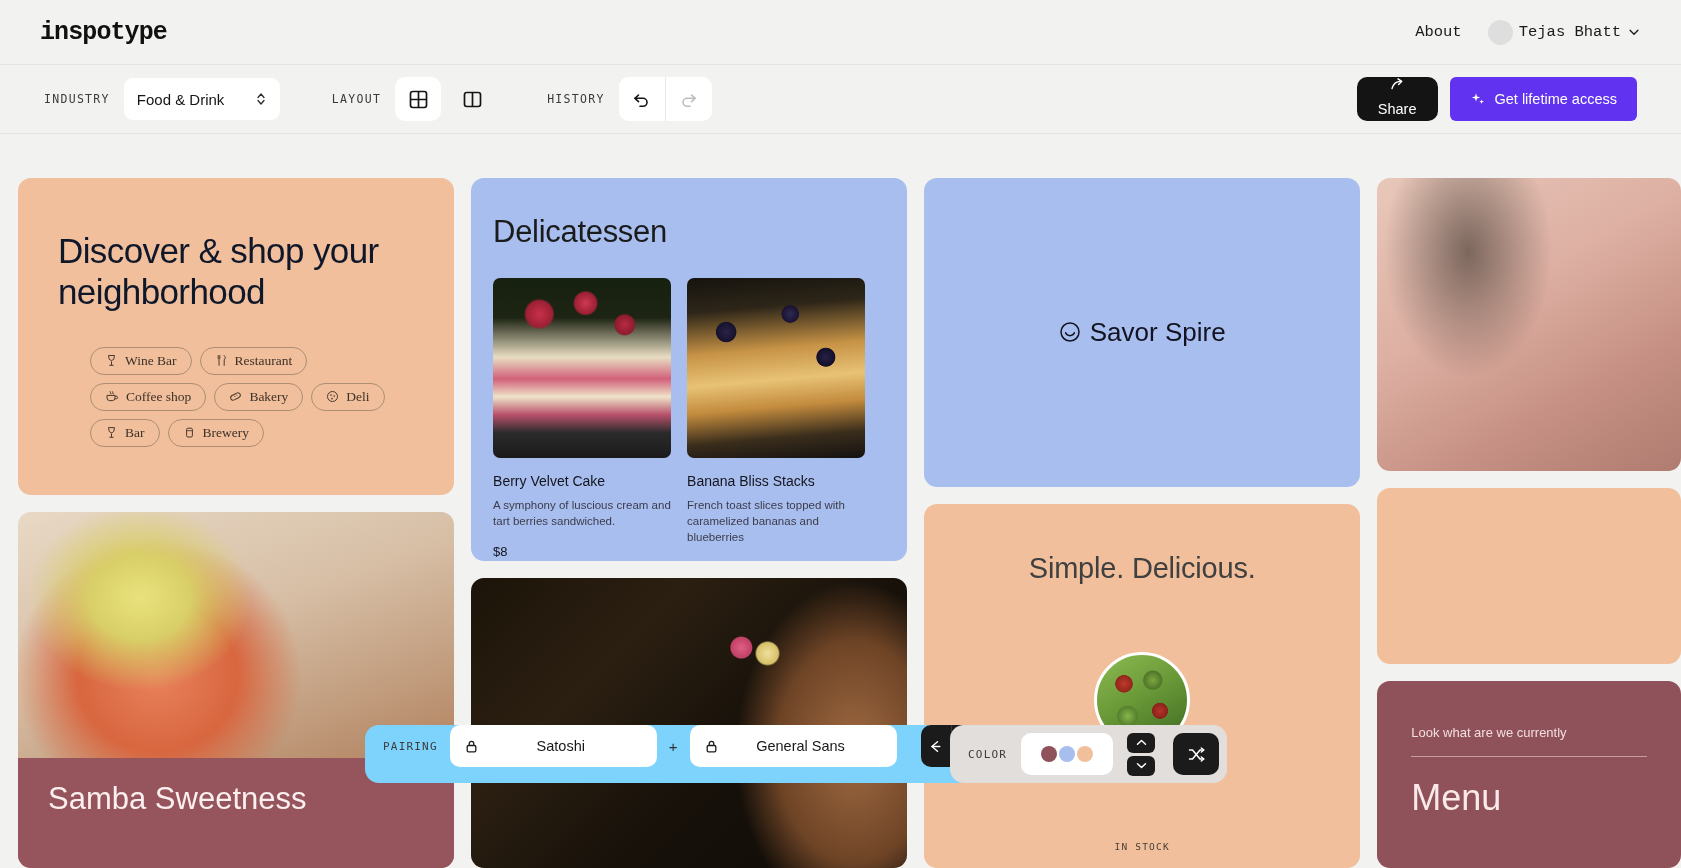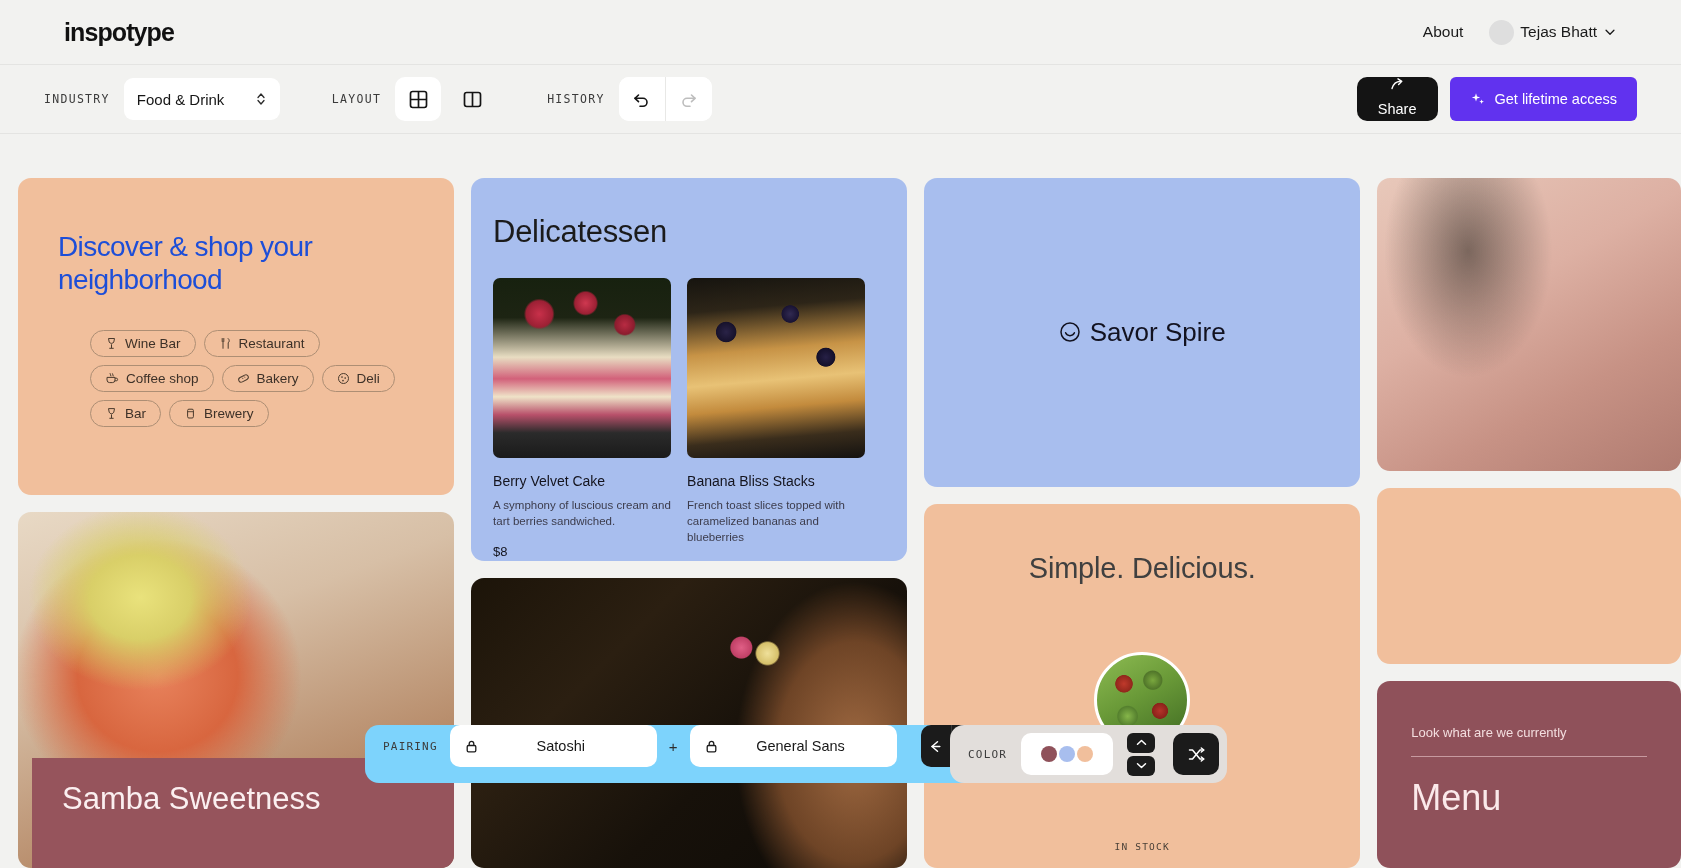--- a/index.html
+++ b/index.html
@@ -9,22 +9,23 @@
     background: #f2f2f0;
     font-family: "Liberation Sans", sans-serif;
     -webkit-font-smoothing: antialiased;
   }
   .app { position: relative; width: 1681px; height: 868px; }
 
   
   .topbar {
     height: 64px; width: 100%;
     display: flex; align-items: center; justify-content: space-between;
-    padding: 0 64px;
+    padding: 0 40px;
     background: #f2f2f0;
+    font-family: Liberation Mono, monospace;
   }
   .logo {
     font-size: 25px; font-weight: 700; letter-spacing: -0.9px; color: #111;
   }
   .topbar-right { display: flex; align-items: center; gap: 26px; }
   .about-link { font-size: 15.5px; color: #1a1a1a; cursor: pointer; }
   .user-chip { display: flex; align-items: center; gap: 6px; cursor: pointer; }
   .avatar {
     width: 25px; height: 25px; border-radius: 50%;
     background: #dedede;
@@ -91,46 +92,47 @@
   .col-c { width: 445px; }
   .col-d { width: 310px; }
 
   .card { border-radius: 13px; overflow: hidden; position: relative; }
 
   
   .hero {
     background: #f1bf9c; height: 328px; padding: 52px 40px 0 40px;
   }
   .hero h1 {
-    font-size: 28px; line-height: 1.18; font-weight: 400; color: #1d4ed8;
+    font-size: 35px; line-height: 1.18; font-weight: 400; color: #0f172a;
     letter-spacing: -0.6px;
   }
   .pills {
     display: flex; flex-wrap: wrap; gap: 8px; margin-top: 34px;
     padding-left: 32px;
+    font-family: Liberation Serif, serif;
   }
   .pill {
     display: inline-flex; align-items: center; gap: 7px;
     border: 1px solid #ad8e74; border-radius: 40px;
     padding: 5px 14px; font-size: 13.5px; color: #3d3128; cursor: pointer;
     background: transparent;
   }
   .pill svg { flex: none; }
 
   
   .drink {
     height: 372px;
     background:
       radial-gradient(ellipse 180px 150px at 28% 24%, #e9e27c 0%, #d9cf68 28%, rgba(210,160,110,0) 62%),
       radial-gradient(ellipse 200px 190px at 32% 46%, #e8825c 0%, #d8663f 40%, rgba(200,100,60,0) 72%),
       linear-gradient(160deg, #e8d9c5 0%, #d7bfa6 35%, #b98f6e 70%, #8e6349 100%);
       position: relative;
   }
   .drink-overlay {
-    position: absolute; left: 14px; right: 0; bottom: 0; height: 110px;
+    position: absolute; left: 0; right: 0; bottom: 0; height: 110px;
     background: #96545c; padding: 24px 30px 0 30px;
   }
   .drink-overlay h2 {
     font-size: 31px; font-weight: 400; color: #fbeff0; line-height: 1.08;
   }
 
   
   .deli {
     background: #a8beee; height: 395px; padding: 36px 22px 0 22px;
   }

